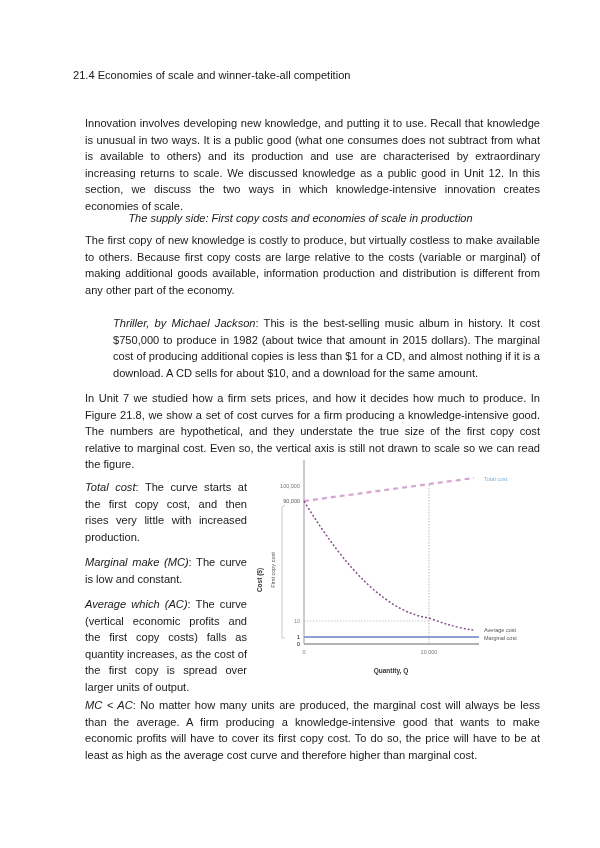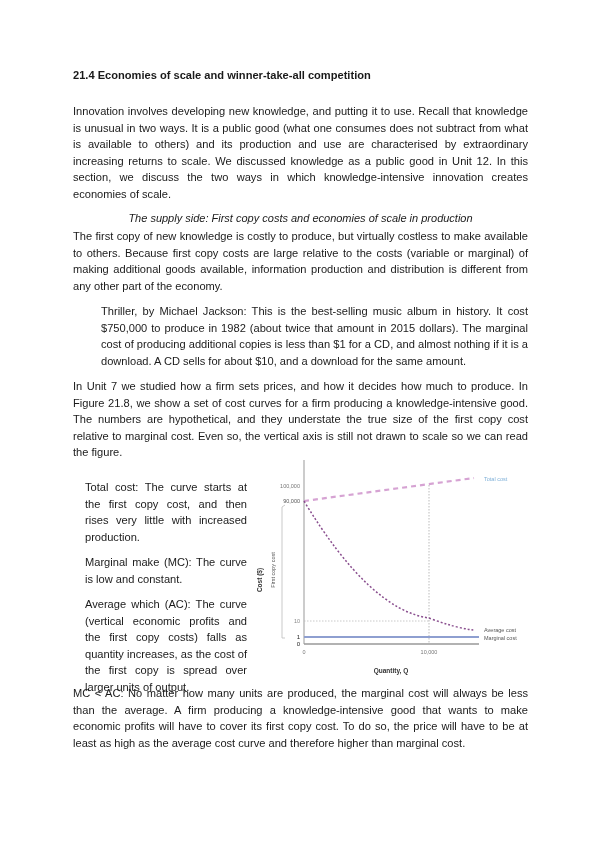--- a/index.html
+++ b/index.html
@@ -1,39 +1,39 @@
 <!DOCTYPE html>
 <html><head>
 <meta charset="utf-8">
 <style>
   html, body { margin:0; padding:0; background:#ffffff; }
   body { width:600px; height:848px; position:relative; overflow:hidden;
          font-family:"Liberation Sans", sans-serif; color:#1a1a1a; }
   .page { position:absolute; left:73px; top:0; width:455px; }
-  .p { font-size:11.1px; line-height:16.6px; text-align:justify; margin:0; position:absolute; left:0; width:455px; }
-  .heading { top:69px; font-size:11.1px; position:absolute; left:0;font-weight:bold; }
+  .p { font-size:11.1px; line-height:16.6px; text-align:justify; margin:12px; position:absolute; left:0; width:455px; }
+  .heading { top:69px; font-size:11.1px; position:absolute; left:0; }
   .subhead { position:absolute; left:0; width:455px; text-align:center; font-style:italic; font-size:11px; top:204px;margin-top:8px; }
   .quote { left:28px !important; width:427px !important; }
-  .it { }
+  .it { font-style:italic; }
   .side { position:absolute; left:0; width:162px; font-size:11.1px; line-height:16.6px; text-align:justify; margin:12px; }
   .chart { position:absolute; left:177px; top:460px; width:300px; height:220px; }
   .chart svg { width:300px; height:220px; display:block; }
 </style>
 </head>
 <body>
 
 <div class="page">
 
   <div class="heading">21.4 Economies of scale and winner-take-all competition</div>
 
   <p class="p" style="top:103px;">Innovation involves developing new knowledge, and putting it to use. Recall that knowledge is unusual in two ways. It is a public good (what one consumes does not subtract from what is available to others) and its production and use are characterised by extraordinary increasing returns to scale. We discussed knowledge as a public good in Unit 12. In this section, we discuss the two ways in which knowledge-intensive innovation creates economies of scale.</p>
 
   <div class="subhead">The supply side: First copy costs and economies of scale in production</div>
 
-  <p class="p" style="top:228px;">The first copy of new knowledge is costly to produce, but virtually costless to make available to others. Because first copy costs are large relative to the costs (variable or marginal) of making additional goods available, information production and distribution is different from any other part of the economy.</p>
+  <p class="p" style="top:220px;">The first copy of new knowledge is costly to produce, but virtually costless to make available to others. Because first copy costs are large relative to the costs (variable or marginal) of making additional goods available, information production and distribution is different from any other part of the economy.</p>
 
   <p class="p quote" style="top:303px;"><span class="it">Thriller, by Michael Jackson</span><span>: This is the best-selling music album in history. It cost $750,000 to produce in 1982 (about twice that amount in 2015 dollars). The marginal cost of producing additional copies is less than $1 for a CD, and almost nothing if it is a download. A CD sells for about $10, and a download for the same amount.</span></p>
 
   <p class="p" style="top:378px;">In Unit 7 we studied how a firm sets prices, and how it decides how much to produce. In Figure 21.8, we show a set of cost curves for a firm producing a knowledge-intensive good. The numbers are hypothetical, and they understate the true size of the first copy cost relative to marginal cost. Even so, the vertical axis is still not drawn to scale so we can read the figure.</p>
 
   <p class="side" style="top:467px;"><span class="it">Total cost</span><span>: The curve starts at the first copy cost, and then rises very little with increased production.</span></p>
 
   <p class="side" style="top:542px;"><span class="it">Marginal make (MC)</span><span>: The curve is low and constant.</span></p>
 
   <p class="side" style="top:584px;"><span class="it">Average which (AC)</span><span>: The curve (vertical economic profits and the first copy costs) falls as quantity increases, as the cost of the first copy is spread over larger units of output.</span></p>

